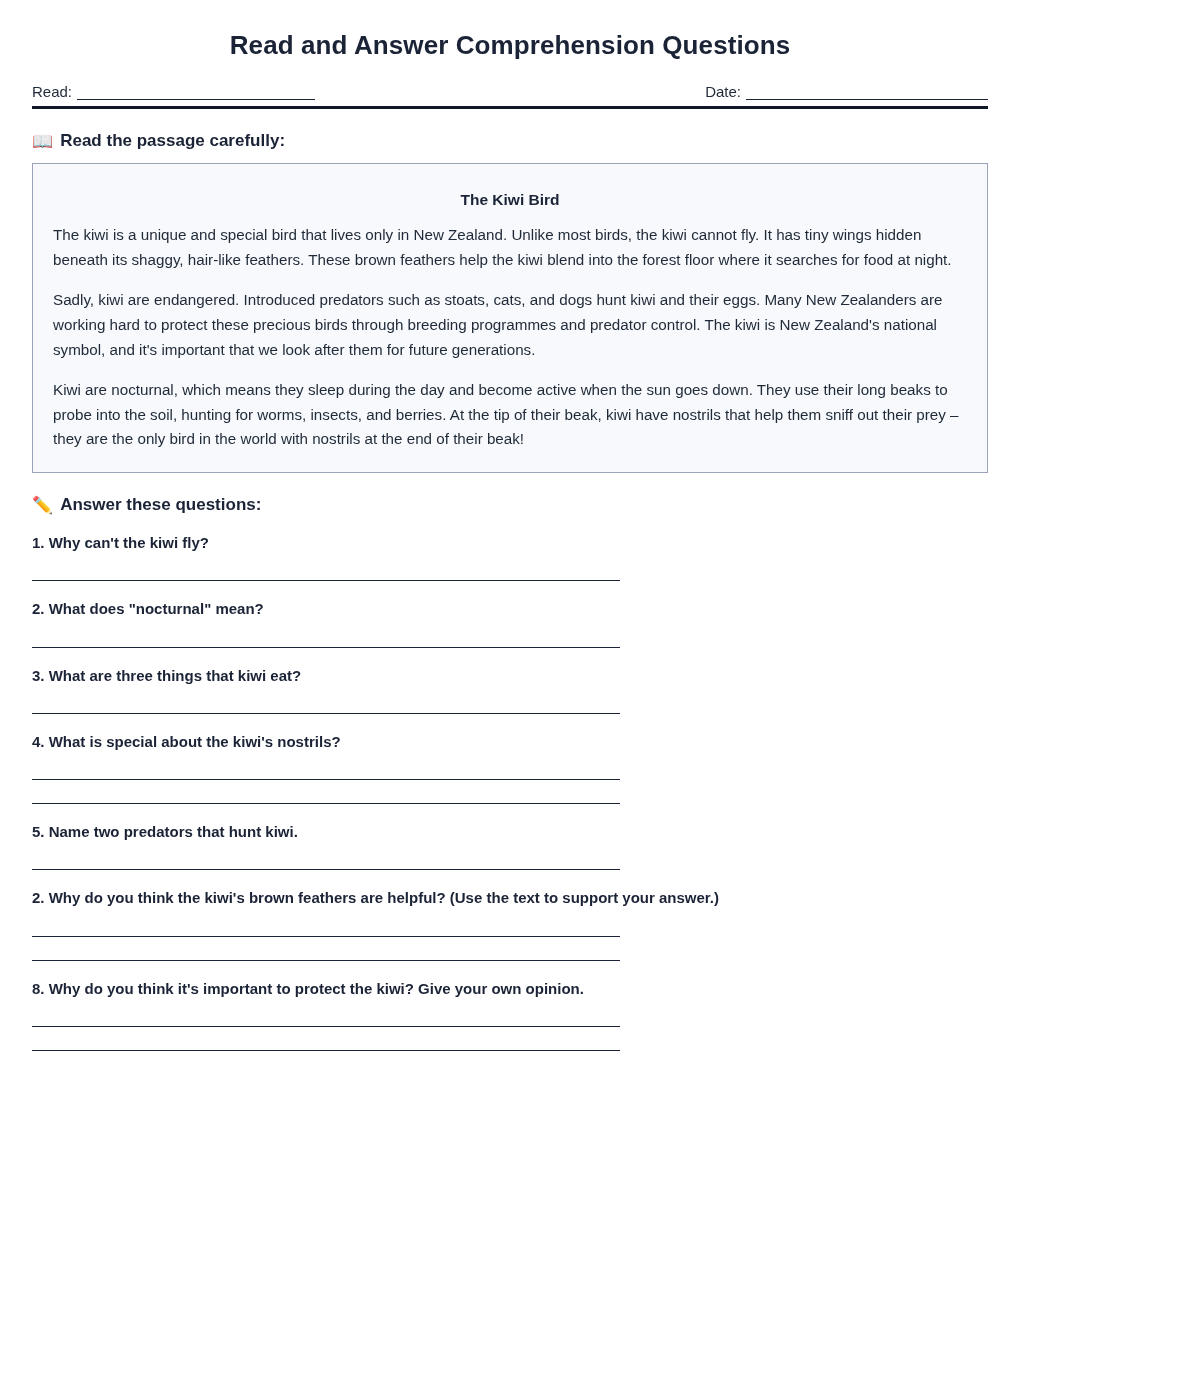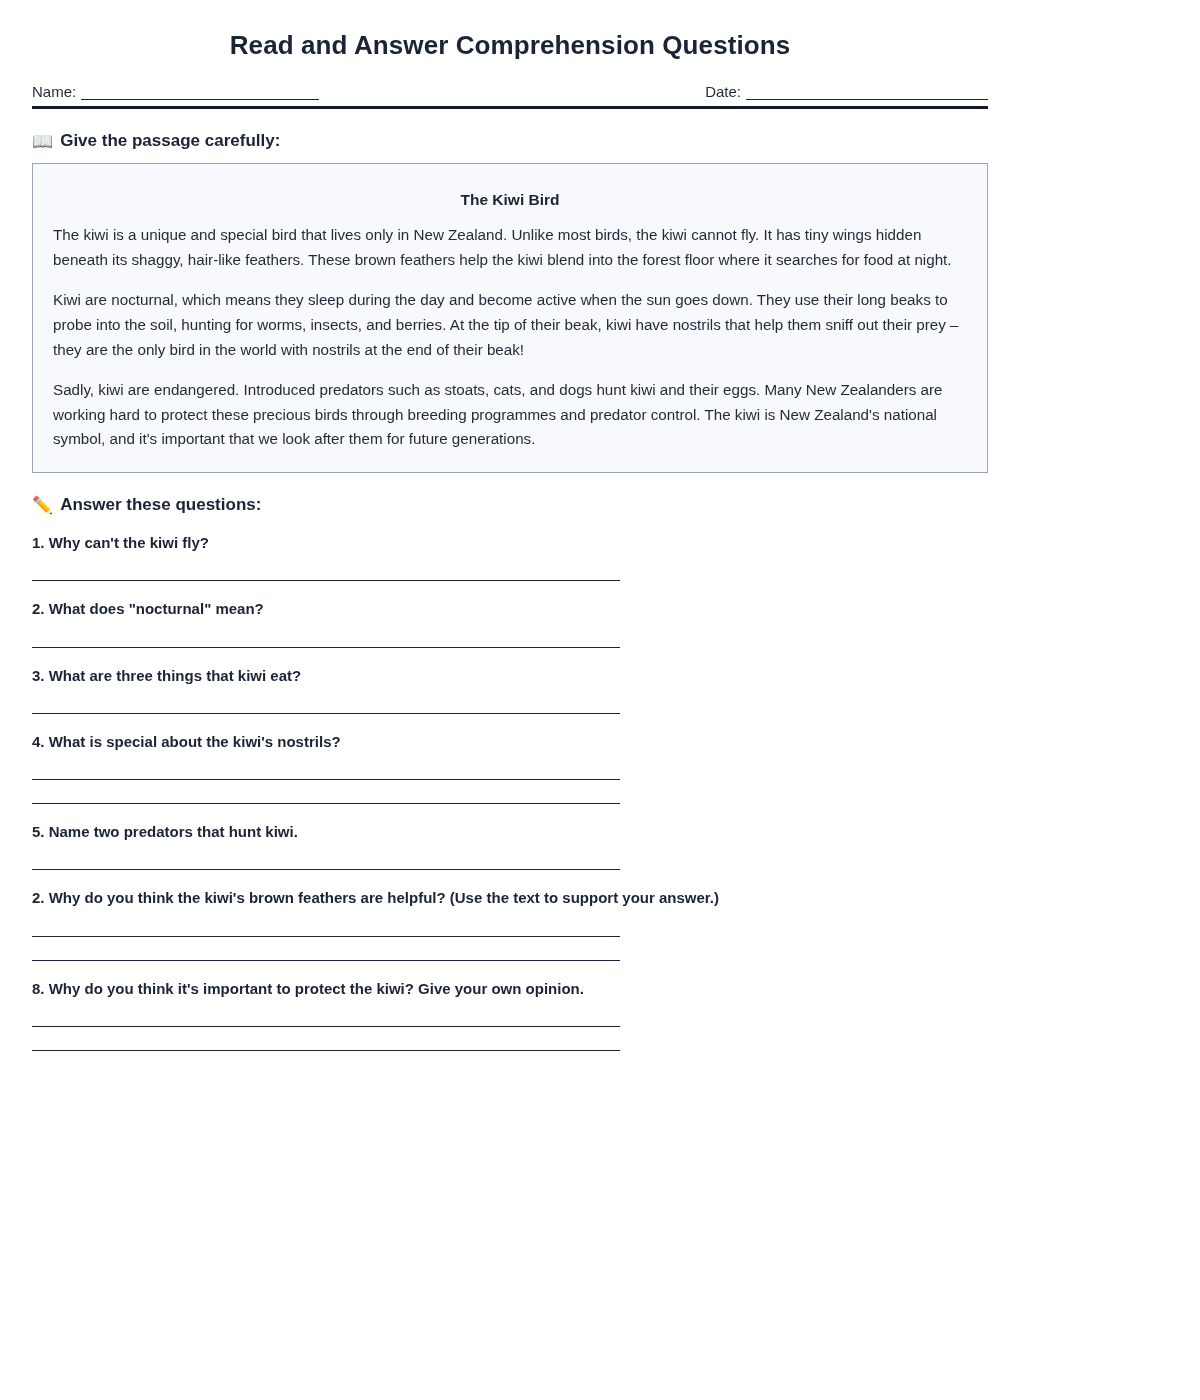--- a/index.html
+++ b/index.html
@@ -126,41 +126,41 @@
 </style>
 </head>
 <body>
 
 <div class="page">
 
   <h1 class="worksheet-title">Read and Answer Comprehension Questions</h1>
 
   <div class="namedate-row">
     <div class="field">
-      <span class="field-label">Name:</span>
+      <span class="field-label">Read:</span>
       <span class="field-rule name-rule"></span>
     </div>
     <div class="field">
       <span class="field-label">Date:</span>
       <span class="field-rule date-rule"></span>
     </div>
   </div>
 
   <hr class="header-divider">
 
   <div class="section-heading">
     <span class="emoji">📖</span>
-    <span>Give the passage carefully:</span>
+    <span>Read the passage carefully:</span>
   </div>
 
   <div class="passage-box">
     <div class="passage-title">The Kiwi Bird</div>
     <p class="passage-para">The kiwi is a unique and special bird that lives only in New Zealand. Unlike most birds, the kiwi cannot fly. It has tiny wings hidden beneath its shaggy, hair-like feathers. These brown feathers help the kiwi blend into the forest floor where it searches for food at night.</p>
+    <p class="passage-para">Sadly, kiwi are endangered. Introduced predators such as stoats, cats, and dogs hunt kiwi and their eggs. Many New Zealanders are working hard to protect these precious birds through breeding programmes and predator control. The kiwi is New Zealand's national symbol, and it's important that we look after them for future generations.</p>
     <p class="passage-para">Kiwi are nocturnal, which means they sleep during the day and become active when the sun goes down. They use their long beaks to probe into the soil, hunting for worms, insects, and berries. At the tip of their beak, kiwi have nostrils that help them sniff out their prey – they are the only bird in the world with nostrils at the end of their beak!</p>
-    <p class="passage-para">Sadly, kiwi are endangered. Introduced predators such as stoats, cats, and dogs hunt kiwi and their eggs. Many New Zealanders are working hard to protect these precious birds through breeding programmes and predator control. The kiwi is New Zealand's national symbol, and it's important that we look after them for future generations.</p>
   </div>
 
   <div class="section-heading">
     <span class="emoji">✏️</span>
     <span>Answer these questions:</span>
   </div>
 
   <div class="questions" id="questions-list">
       <div class="question-block">
         <div class="question-text">1. Why can't the kiwi fly?</div>

